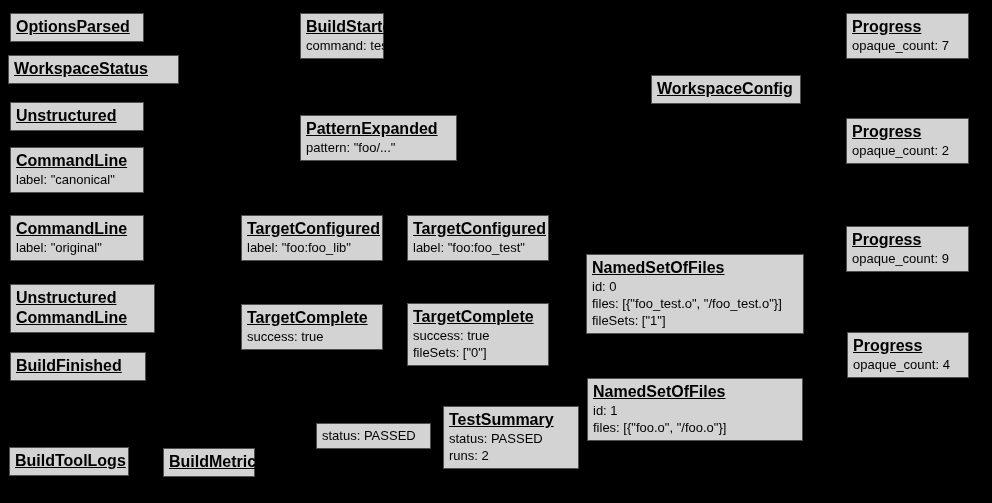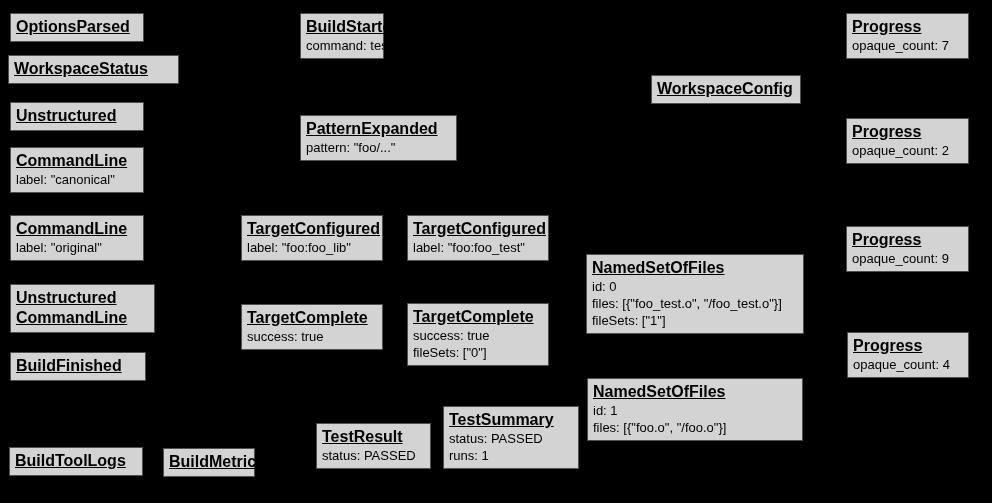--- a/index.html
+++ b/index.html
@@ -61,21 +61,21 @@
 
   <div class="node" style="left:10px;top:284px;width:145px">
     <div class="t">Unstructured</div>
     <div class="t">CommandLine</div>
   </div>
 
   <div class="node" style="left:10px;top:352px;width:136px">
     <div class="t">BuildFinished</div>
   </div>
 
-  <div class="node" style="left:9px;top:447px;width:134px">
+  <div class="node" style="left:9px;top:447px;width:120px">
     <div class="t">BuildToolLogs</div>
   </div>
 
   <div class="node" style="left:163px;top:448px;width:92px">
     <div class="t">BuildMetrics</div>
   </div>
 
   <div class="node" style="left:300px;top:13px;width:84px">
     <div class="t">BuildStarted</div>
     <div class="d">command: test</div>
@@ -90,39 +90,38 @@
     <div class="t">TargetConfigured</div>
     <div class="d">label: "foo:foo_lib"</div>
   </div>
 
   <div class="node" style="left:241px;top:304px;width:142px">
     <div class="t">TargetComplete</div>
     <div class="d">success: true</div>
   </div>
 
   <div class="node" style="left:316px;top:423px;width:115px">
-    <div class="t">TestResult</div>
     <div class="d">status: PASSED</div>
   </div>
 
   <div class="node" style="left:407px;top:215px;width:142px">
     <div class="t">TargetConfigured</div>
     <div class="d">label: "foo:foo_test"</div>
   </div>
 
   <div class="node" style="left:407px;top:303px;width:142px">
     <div class="t">TargetComplete</div>
     <div class="d">success: true</div>
     <div class="d">fileSets: ["0"]</div>
   </div>
 
   <div class="node" style="left:443px;top:406px;width:136px">
     <div class="t">TestSummary</div>
     <div class="d">status: PASSED</div>
-    <div class="d">runs: 1</div>
+    <div class="d">runs: 2</div>
   </div>
 
   <div class="node" style="left:651px;top:75px;width:150px">
     <div class="t">WorkspaceConfig</div>
   </div>
 
 
   <div class="node" style="left:586px;top:254px;width:218px">
     <div class="t">NamedSetOfFiles</div>
     <div class="d">id: 0</div>

